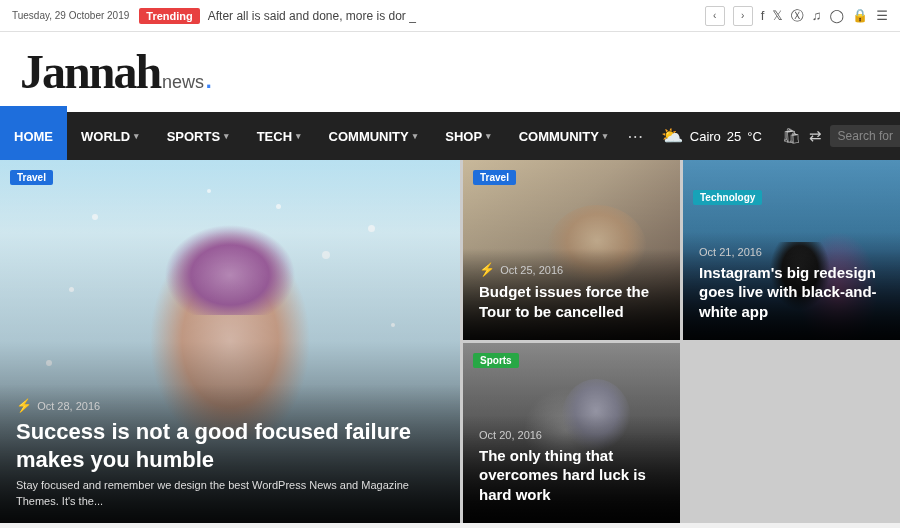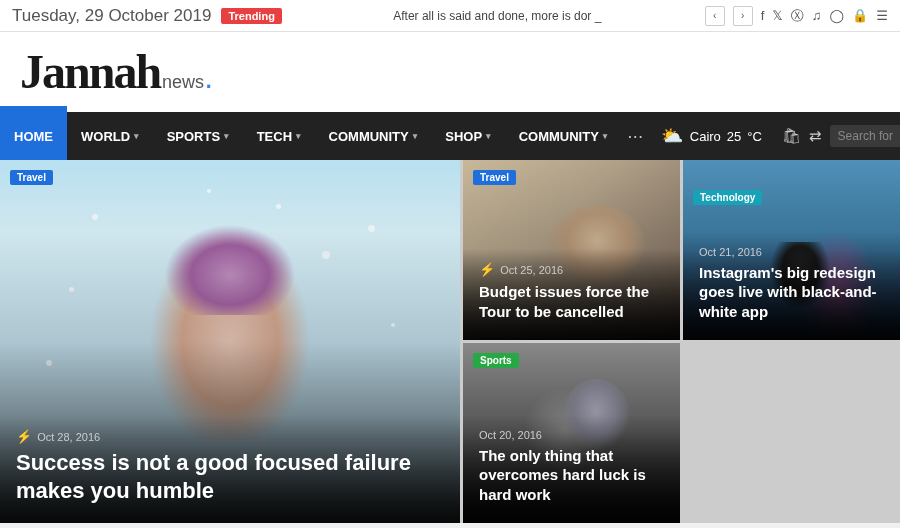--- a/index.html
+++ b/index.html
@@ -9,31 +9,31 @@
     .top-bar {
       background: #fff;
       display: flex;
       align-items: center;
       padding: 6px 12px;
       font-size: 12px;
       color: #555;
       border-bottom: 1px solid #e0e0e0;
       height: 32px;
     }
-    .top-bar-date { margin-right: 10px; color: #555; font-size: 17px; }
+    .top-bar-date { margin-right: 10px; color: #555; font-size: 10px; }
     .trending-badge {
       background: #e84040;
       color: #fff;
       font-size: 11px;
       padding: 2px 7px;
       border-radius: 2px;
       margin-right: 8px;
       font-weight: bold;
     }
-    .trending-text { flex: 1; font-size: 12px; color: #444; text-align: center; }
+    .trending-text { flex: 1; font-size: 12px; color: #444; }
     .top-bar-right { display: flex; align-items: center; gap: 8px; }
     .top-nav-arrow {
       width: 20px; height: 20px;
       border: 1px solid #ccc;
       display: flex; align-items: center; justify-content: center;
       font-size: 10px; cursor: pointer; color: #555;
       border-radius: 2px;
     }
     .social-icon { font-size: 13px; color: #555; cursor: pointer; }
 
@@ -316,20 +316,21 @@
       <div class="snowflake" style="top:12%;left:60%;width:5px;height:5px;"></div>
     </div>
     <div class="card-overlay-top"></div>
     <span class="category-badge badge-travel">Travel</span>
     <div class="card-overlay">
       <div class="card-date">
         <span class="lightning">⚡</span>
         <span>Oct 28, 2016</span>
       </div>
       <div class="card-title card-title-large">Success is not a good focused failure makes you humble</div>
+      <div class="card-excerpt">Stay focused and remember we design the best WordPress News and Magazine Themes. It's the...</div>
     </div>
   </div>
 
 
   <div class="card card-bg-3" style="position:relative;">
     <div style="position:absolute;top:0;left:0;right:0;bottom:0;
       background:linear-gradient(135deg,#c8b89a 0%,#b0a088 40%,#8a7868 80%,#706050 100%);"></div>
 
     <div style="position:absolute;bottom:25%;right:15%;
       width:100px;height:90px;

